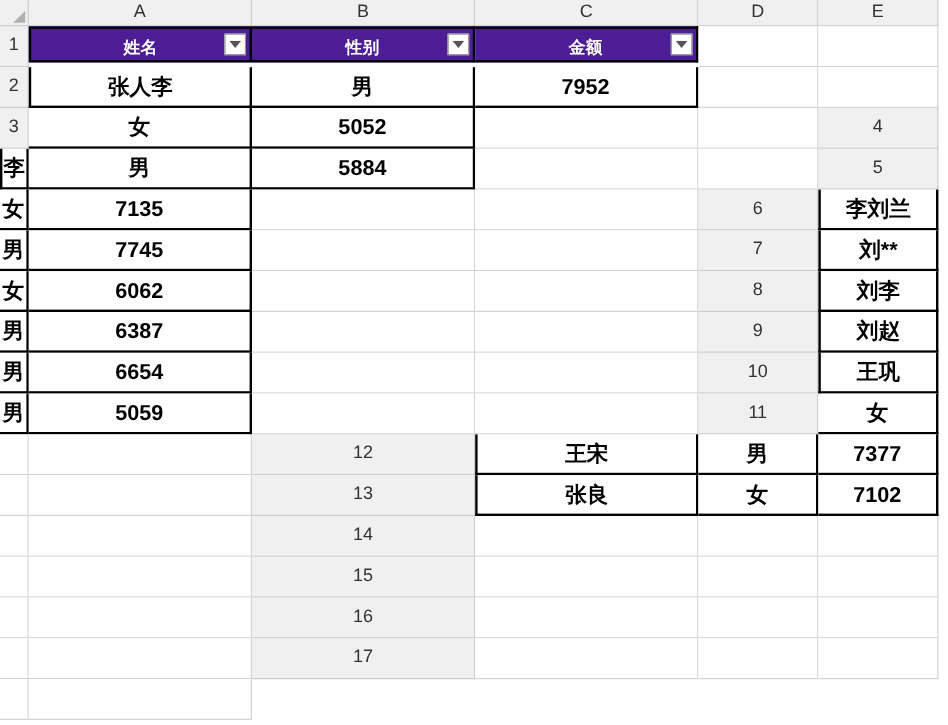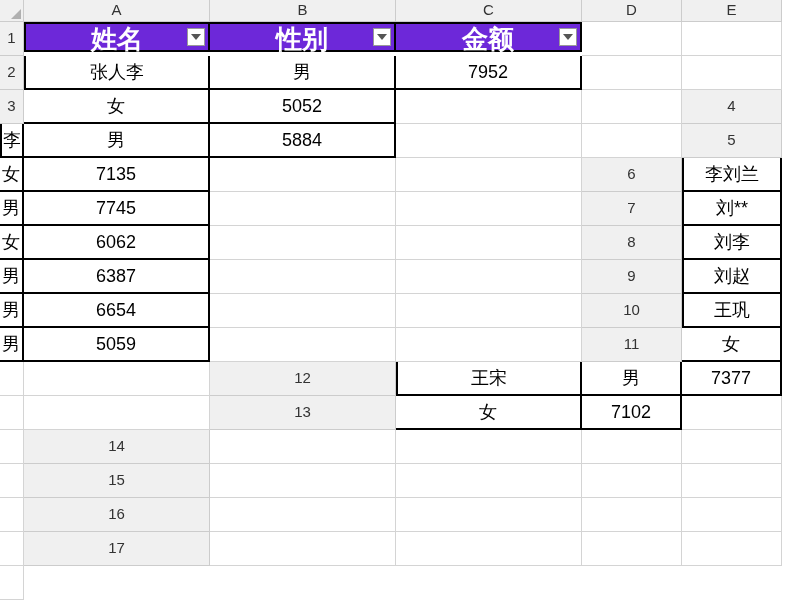--- a/index.html
+++ b/index.html
@@ -59,29 +59,30 @@
       text-align: center;
       line-height: 32px;
       font-size: 18px;
       color: #000;
       background: #fff;
       position: relative;
     }
     .cell.data-a, .cell.data-b, .cell.data-c {
       border-right: 2px solid #000;
       border-bottom: 2px solid #000;
+      font-weight: bold;
     }
     .cell.data-a.firstcol {
       border-left: 2px solid #000;
     }
     .th-cell {
-      background: #6d28d9;
+      background: #4c1d95;
       color: #fff;
       font-weight: bold;
-      font-size: 26px;
+      font-size: 14px;
       border-right: 2px solid #000;
       border-bottom: 2px solid #000;
       border-top: 2px solid #000;
       height: 30px;
       line-height: 30px;
       text-align: center;
       position: relative;
     }
     .th-cell.firstcol { border-left: 2px solid #000; }
     .filter-btn {
@@ -205,20 +206,21 @@
   <div class="cell"></div>
 
   <div class="row-header">12</div>
   <div class="cell data-a firstcol">王宋</div>
   <div class="cell data-b">男</div>
   <div class="cell data-c">7377</div>
   <div class="cell"></div>
   <div class="cell"></div>
 
   <div class="row-header">13</div>
+  <div class="cell data-a firstcol">张良</div>
   <div class="cell data-b">女</div>
   <div class="cell data-c">7102</div>
   <div class="cell"></div>
   <div class="cell"></div>
 
   <div class="row-header">14</div>
   <div class="cell"></div>
   <div class="cell"></div>
   <div class="cell"></div>
   <div class="cell"></div>

